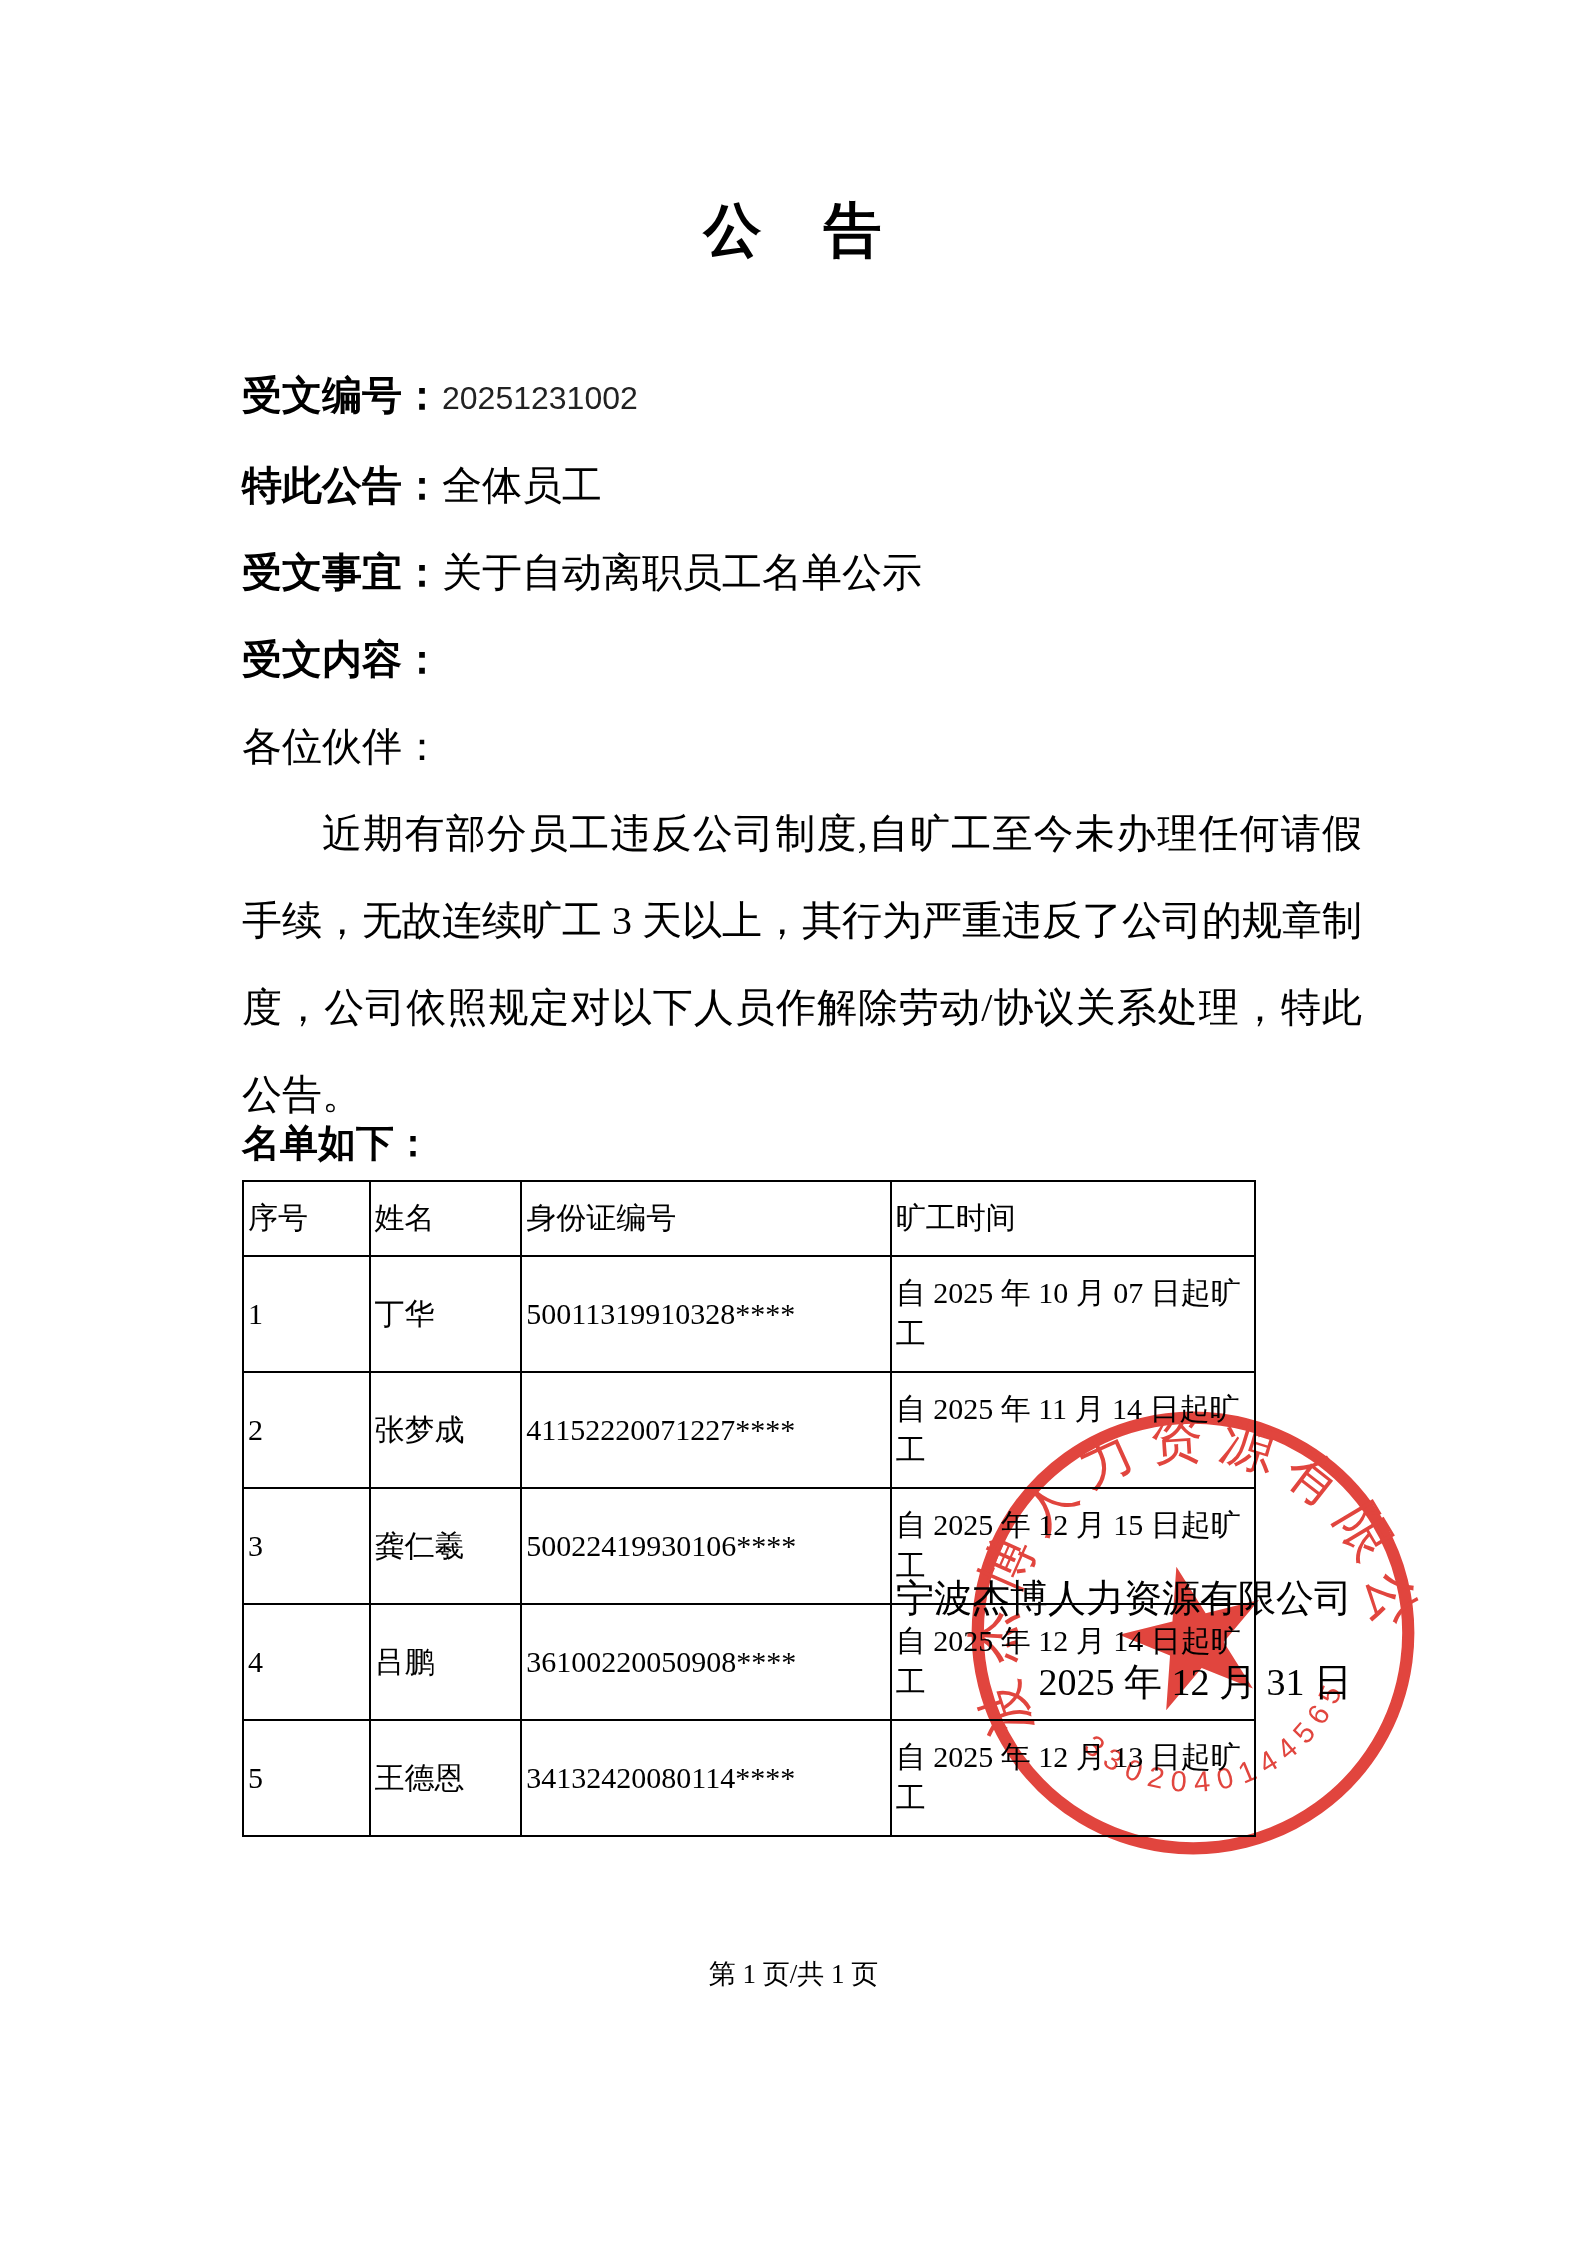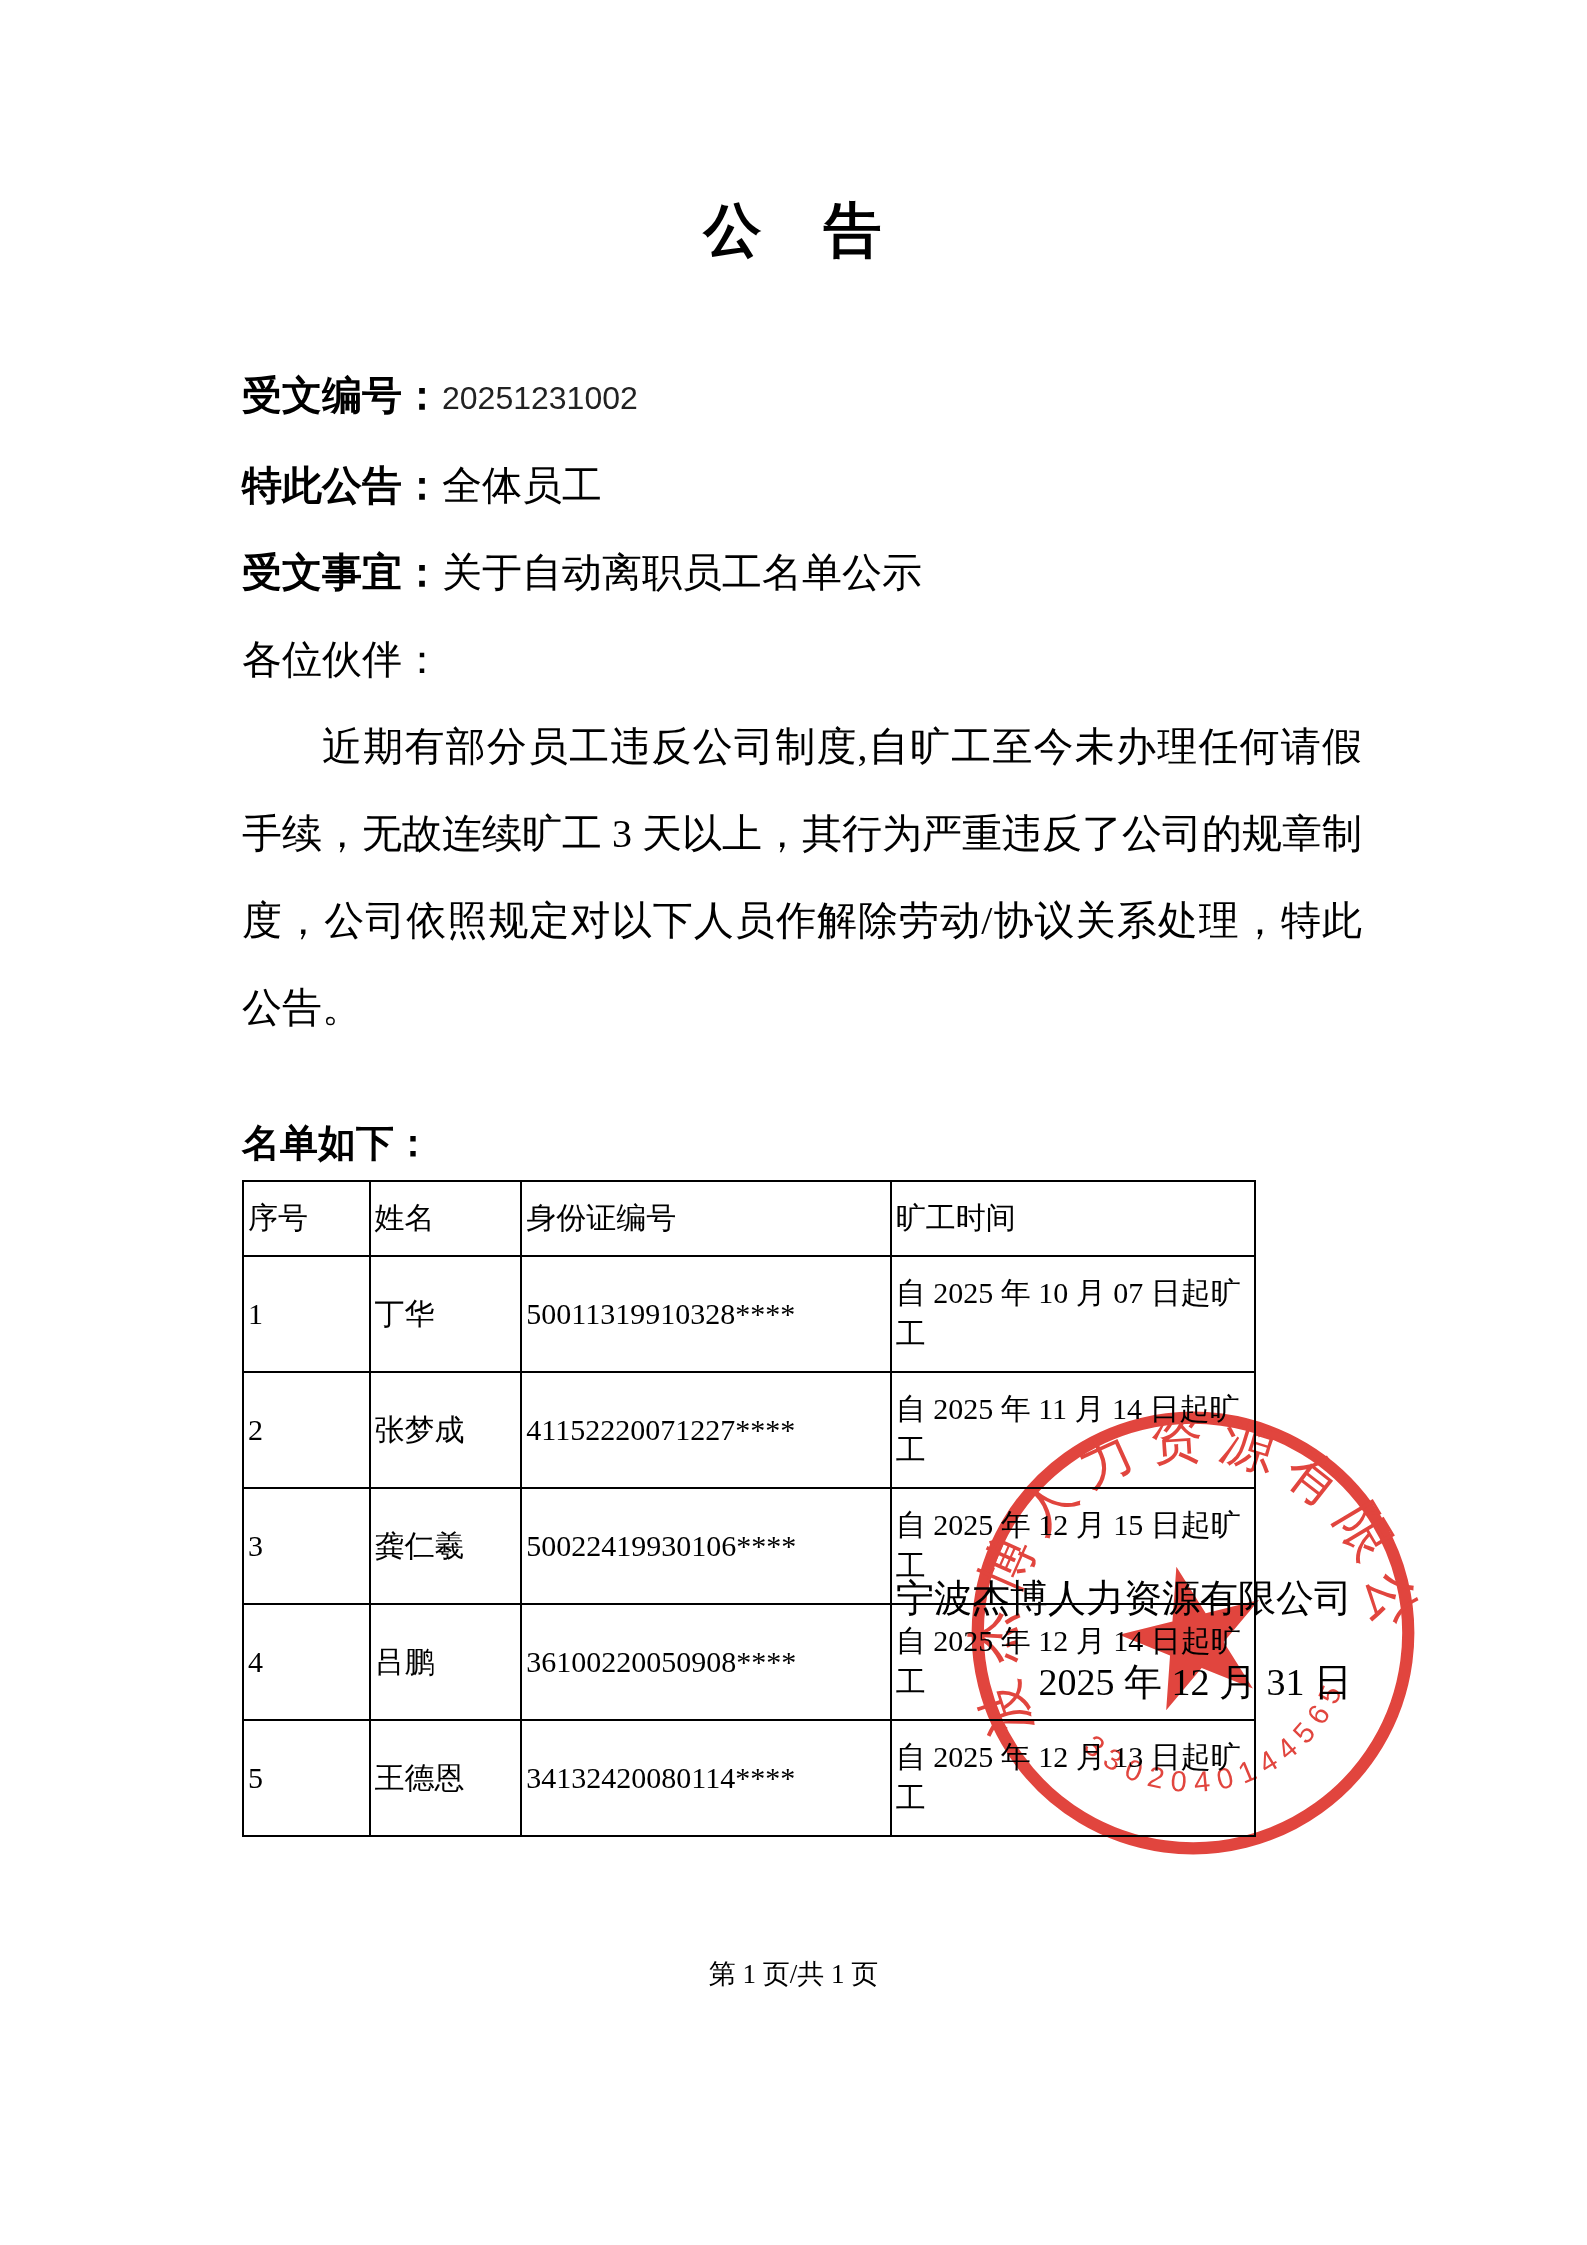--- a/index.html
+++ b/index.html
@@ -105,20 +105,23 @@
 
   <div class="content">
     <div class="meta-line">
       <span class="label">受文编号：</span><span class="value value-sans">20251231002</span>
     </div>
     <div class="meta-line">
       <span class="label">特此公告：</span><span class="value">全体员工</span>
     </div>
     <div class="meta-line">
       <span class="label">受文事宜：</span><span class="value">关于自动离职员工名单公示</span>
+    </div>
+    <div class="meta-line">
+      <span class="label">受文内容：</span><span class="value"></span>
     </div>
     <div class="salutation">各位伙伴：</div>
     <p class="paragraph">近期有部分员工违反公司制度,自旷工至今未办理任何请假手续，无故连续旷工 3 天以上，其行为严重违反了公司的规章制度，公司依照规定对以下人员作解除劳动/协议关系处理，特此公告。</p>
   </div>
 
   <div class="list-heading">名单如下：</div>
 
   <table class="roster">
     <colgroup>
       <col style="width:12.5%">

